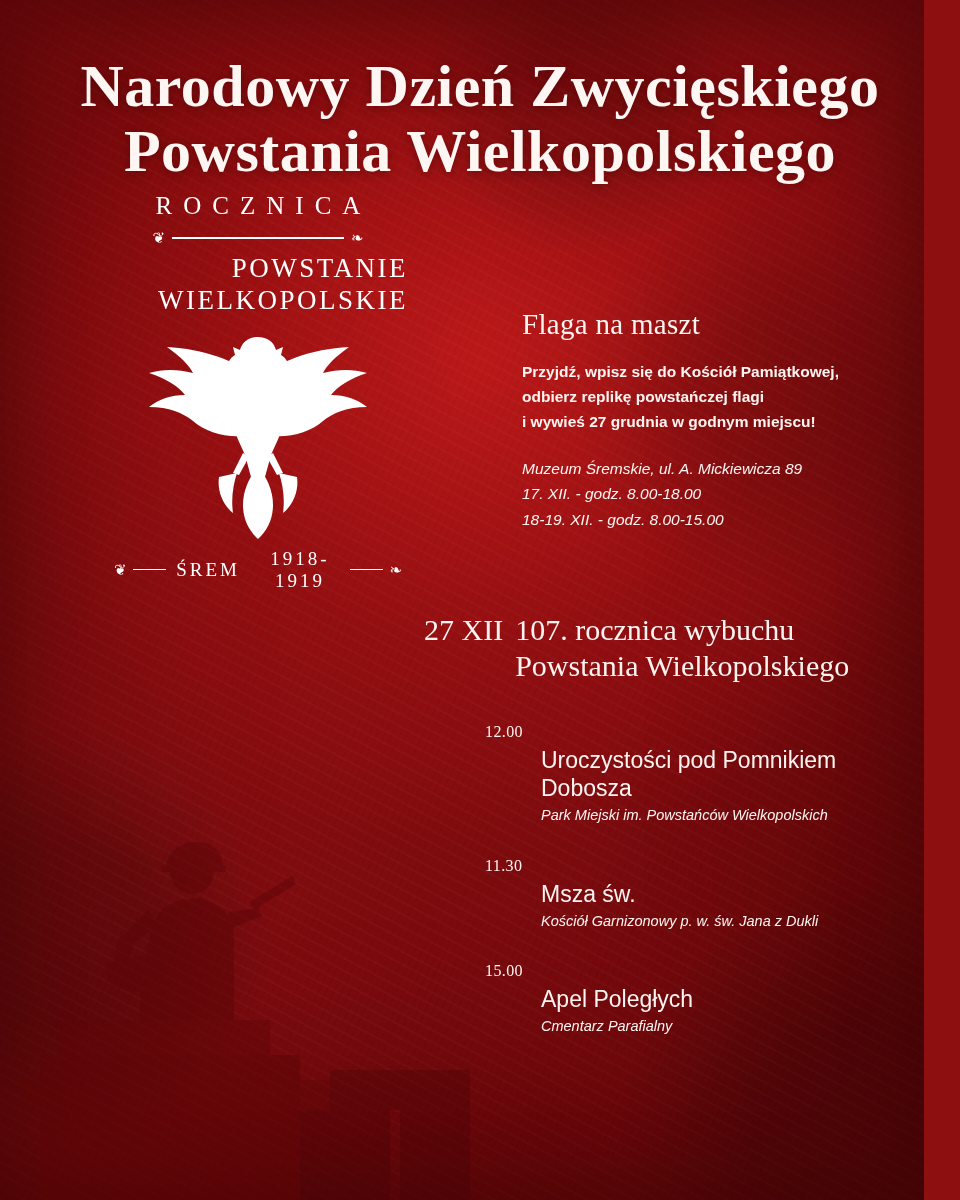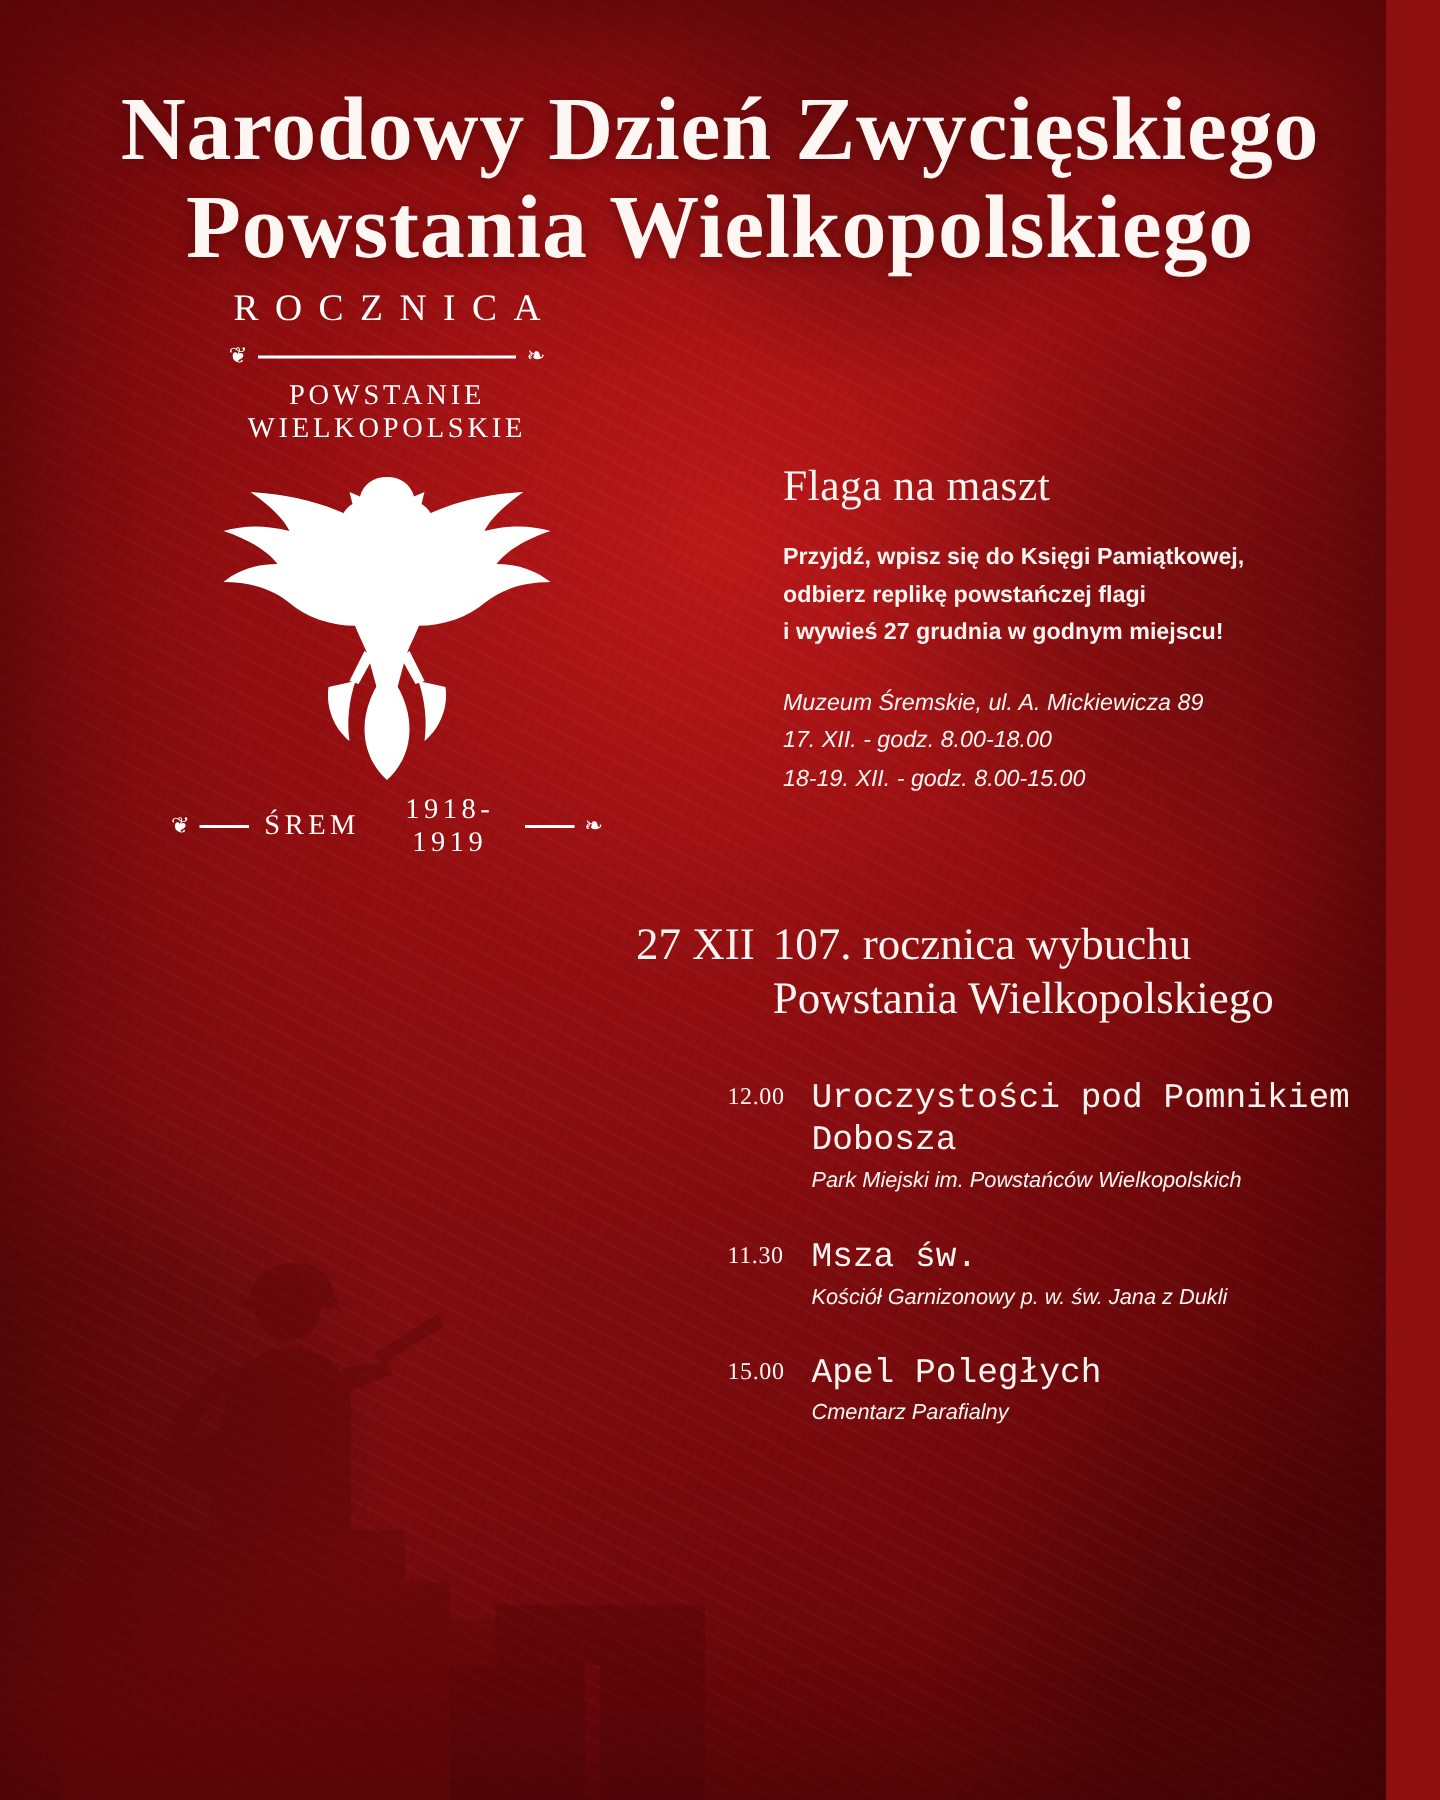--- a/index.html
+++ b/index.html
@@ -115,24 +115,25 @@
     width: 86px;
     background: #fff;
   }
   .divider .orn {
     font-size: 15px;
     line-height: 1;
     padding: 0 7px;
     color: #fff;
   }
   .emblem .pw {
-    font-size: 19px;
+    font-size: 27px;
     letter-spacing: 2.5px;
     line-height: 1.18;
     font-family: "Liberation Serif", serif;
+    text-align: right;
   }
   .eagle {
     width: 250px;
     height: 215px;
     margin: 10px auto 0;
   }
   .eagle svg { display: block; width: 100%; height: 100%; }
   .emblem .foot {
     font-size: 19px;
     letter-spacing: 3px;
@@ -201,24 +202,25 @@
     font-family: "Liberation Serif", serif;
     font-size: 16px;
     width: 56px;
     flex: 0 0 56px;
     padding-top: 5px;
     letter-spacing: .4px;
     margin-left: 17px;
   }
   .item .body { flex: 1; }
   .item .name {
-    font-family: Liberation Mono, monospace;
+    font-family: Liberation Sans, sans-serif;
     font-size: 23px;
     line-height: 1.22;
     margin-bottom: 3px;
+    margin-top: 28px;
   }
   .item .place {
     font-family: "Liberation Sans", sans-serif;
     font-style: italic;
     font-size: 14.5px;
     line-height: 1.42;
   }
 </style>
 </head>
 <body>
@@ -308,21 +310,21 @@
       <span class="foot txt">ŚREM</span>
       <span class="foot txt">1918-1919</span>
       <span class="bar"></span>
       <span class="orn">❧</span>
     </div>
   </div>
 
   <div class="flagblock">
     <div class="fb-title">Flaga na maszt</div>
     <div class="fb-body">
-      <div>Przyjdź, wpisz się do Księgi Pamiątkowej,</div>
+      <div>Przyjdź, wpisz się do Kościół Pamiątkowej,</div>
       <div>odbierz replikę powstańczej flagi</div>
       <div>i wywieś 27 grudnia w godnym miejscu!</div>
     </div>
     <div class="fb-info">
       <div>Muzeum Śremskie, ul. A. Mickiewicza 89</div>
       <div>17. XII. - godz. 8.00-18.00</div>
       <div>18-19. XII. - godz. 8.00-15.00</div>
     </div>
   </div>
 

